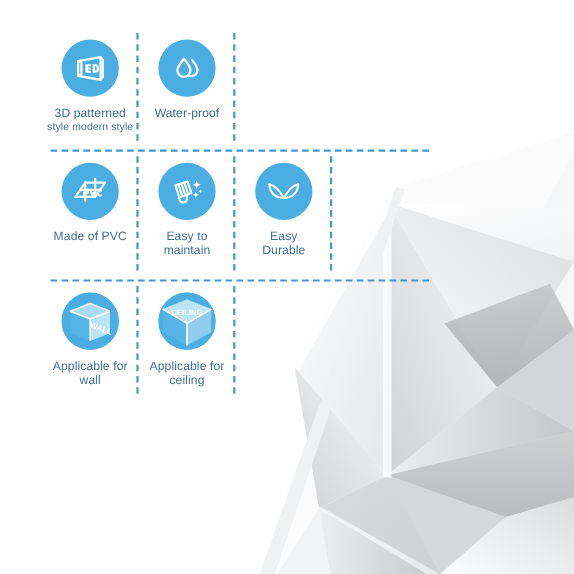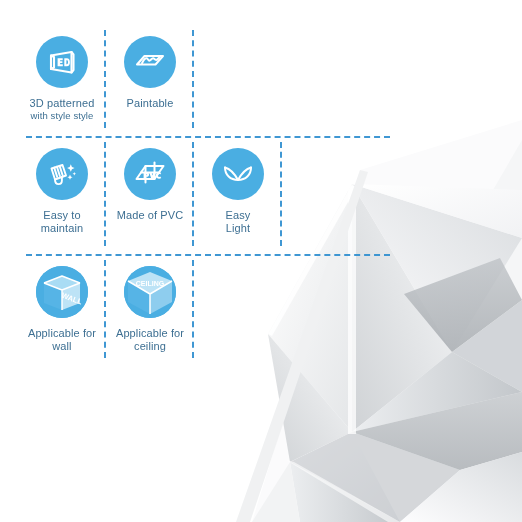--- a/index.html
+++ b/index.html
@@ -27,20 +27,21 @@
   #feature-grid {
     position: absolute;
     left: 18px;
     top: 26px;
     width: 372px;
     z-index: 2;
   }
   .feat-row {
     display: flex;
     position: relative;
+    margin-left: 20px;
   }
   .feat-row.row1 { height: 112px; }
   .feat-row.row2 { height: 118px; }
   .feat-row.row3 { height: 112px; }
 
   
   .feat-row.row1::after,
   .feat-row.row2::after {
     content: "";
     position: absolute;
@@ -171,42 +172,63 @@
               <path d="M26.5 7 L26.5 27.5"></path>
             </g>
             <g fill="#ffffff">
               <path d="M12.6 13.3h5.1v1.9h-2.6v1.1h2.3v1.8h-2.3v1.2h2.7v1.9h-5.2z"></path>
               <path d="M19.3 13.3h2.6c1.9 0 3 1.5 3 3.9s-1.1 4-3 4h-2.6zm2.5 5.9c.8 0 1.2-.7 1.2-2s-.4-1.9-1.2-1.9h-.4v3.9z"></path>
             </g>
           </svg>
         </div>
         <div class="feat-label">
           <span>3D patterned</span>
-          <span class="sub">with style style</span>
-        </div>
-      </div>
-
+          <span class="sub">style modern style</span>
+        </div>
+      </div>
+
+      <div class="feat-cell">
+        <div class="icon-circle">
+          <svg width="34" height="34" viewBox="0 0 34 34">
+            <g fill="none" stroke="#ffffff" stroke-width="2.1" stroke-linejoin="round" stroke-linecap="round">
+              <path d="M21.5 9.5c2.6 3.2 5 6.1 5 9.1a5.6 5.6 0 0 1-5.6 5.6 5.6 5.6 0 0 1-2.6-.6"></path>
+              <path d="M14.2 8.4c3 3.7 5.9 7.1 5.9 10.5a5.95 5.95 0 1 1-11.9 0c0-3.4 3-6.8 6-10.5z"></path>
+            </g>
+          </svg>
+        </div>
+        <div class="feat-label">
+          <span>Water-proof</span>
+        </div>
+      </div>
+
+
+    </div>
+
+    <div class="feat-row row2">
 
       <div class="feat-cell">
         <div class="icon-circle">
           <svg width="36" height="36" viewBox="0 0 36 36">
             <g fill="none" stroke="#ffffff" stroke-width="2" stroke-linejoin="round" stroke-linecap="round">
-              <path d="M5 20.5 L12.5 12 L31 12 L23.5 20.5 Z"></path>
-              <path d="M10 19.2c1.6-3.2 3.3-4.9 4.6-4.9 1.6 0 1.4 2.4 2.7 2.4 1.4 0 2.2-2.4 3.8-2.4 1.2 0 1.6 1.6 3 1.6 1.2 0 2-1 3.1-2.3"></path>
-            </g>
-          </svg>
-        </div>
-        <div class="feat-label">
-          <span>Paintable</span>
-        </div>
-      </div>
-
-    </div>
-
-    <div class="feat-row row2">
+              <path d="M4.5 23 L13.5 10 L31.5 10 L22.5 23 Z"></path>
+              <path d="M9 16.6 L27 16.6"></path>
+              <path d="M13.5 10 L13.5 26.5"></path>
+              <path d="M22.5 23 L22.5 6.5"></path>
+            </g>
+            <g fill="#ffffff">
+              <path d="M11.6 16.3h2.9c1.6 0 2.6.8 2.6 2.2s-1 2.3-2.5 2.3h-.9v1.9h-2.1zm2.8 2.9c.5 0 .8-.25.8-.66 0-.42-.3-.64-.8-.64h-.7v1.3z"></path>
+              <path d="M17.2 16.3h2.3l1 3.3 1-3.3h2.2l-2.1 6.4h-2.3z"></path>
+              <path d="M23.9 19.5c0-2 1.3-3.3 3.2-3.3.9 0 1.6.25 2.1.7l-1 1.5c-.3-.25-.6-.37-1-.37-.8 0-1.3.56-1.3 1.45s.5 1.47 1.3 1.47c.4 0 .75-.13 1.05-.4l1 1.5c-.55.46-1.25.72-2.15.72-1.9 0-3.2-1.3-3.2-3.27z"></path>
+            </g>
+          </svg>
+        </div>
+        <div class="feat-label">
+          <span>Made of PVC</span>
+        </div>
+      </div>
 
       <div class="feat-cell">
         <div class="icon-circle">
           <svg width="34" height="34" viewBox="0 0 34 34">
             <g fill="none" stroke="#ffffff" stroke-width="1.9" stroke-linejoin="round" stroke-linecap="round">
               <path d="M6.5 11.5 L17.5 8 L21 18.5 L10 22.5 Z"></path>
               <path d="M9.2 10.6 L12.2 19.9"></path>
               <path d="M11.9 9.7 L14.9 19"></path>
               <path d="M14.6 8.9 L17.6 18.2"></path>
               <path d="M10 22.5 c0 3.2 1.4 4.6 3.6 4.6 2.2 0 3.3-1.5 3.3-3.6 v-3.2"></path>
@@ -221,51 +243,30 @@
         <div class="feat-label">
           <span>Easy to</span>
           <span class="sub" style="font-size:11px">maintain</span>
         </div>
       </div>
 
       <div class="feat-cell">
         <div class="icon-circle">
           <svg width="36" height="36" viewBox="0 0 36 36">
             <g fill="none" stroke="#ffffff" stroke-width="2" stroke-linejoin="round" stroke-linecap="round">
-              <path d="M4.5 23 L13.5 10 L31.5 10 L22.5 23 Z"></path>
-              <path d="M9 16.6 L27 16.6"></path>
-              <path d="M13.5 10 L13.5 26.5"></path>
-              <path d="M22.5 23 L22.5 6.5"></path>
-            </g>
-            <g fill="#ffffff">
-              <path d="M11.6 16.3h2.9c1.6 0 2.6.8 2.6 2.2s-1 2.3-2.5 2.3h-.9v1.9h-2.1zm2.8 2.9c.5 0 .8-.25.8-.66 0-.42-.3-.64-.8-.64h-.7v1.3z"></path>
-              <path d="M17.2 16.3h2.3l1 3.3 1-3.3h2.2l-2.1 6.4h-2.3z"></path>
-              <path d="M23.9 19.5c0-2 1.3-3.3 3.2-3.3.9 0 1.6.25 2.1.7l-1 1.5c-.3-.25-.6-.37-1-.37-.8 0-1.3.56-1.3 1.45s.5 1.47 1.3 1.47c.4 0 .75-.13 1.05-.4l1 1.5c-.55.46-1.25.72-2.15.72-1.9 0-3.2-1.3-3.2-3.27z"></path>
-            </g>
-          </svg>
-        </div>
-        <div class="feat-label">
-          <span>Made of PVC</span>
-        </div>
-      </div>
-
-      <div class="feat-cell">
-        <div class="icon-circle">
-          <svg width="36" height="36" viewBox="0 0 36 36">
-            <g fill="none" stroke="#ffffff" stroke-width="2" stroke-linejoin="round" stroke-linecap="round">
               <path d="M5 11.5 c0 7.5 5.4 12.5 13 12.5"></path>
               <path d="M5 11.5 c4.6 1.2 9.2 5.6 13 12.5"></path>
               <path d="M31 11.5 c0 7.5-5.4 12.5-13 12.5"></path>
               <path d="M31 11.5 c-4.6 1.2-9.2 5.6-13 12.5"></path>
             </g>
           </svg>
         </div>
         <div class="feat-label">
           <span>Easy</span>
-          <span class="sub" style="font-size:11px">Light</span>
+          <span class="sub" style="font-size:11px">Durable</span>
         </div>
       </div>
 
       <div class="feat-cell no-rule"></div>
     </div>
 
     <div class="feat-row row3">
 
       <div class="feat-cell">
         <div class="icon-circle">

